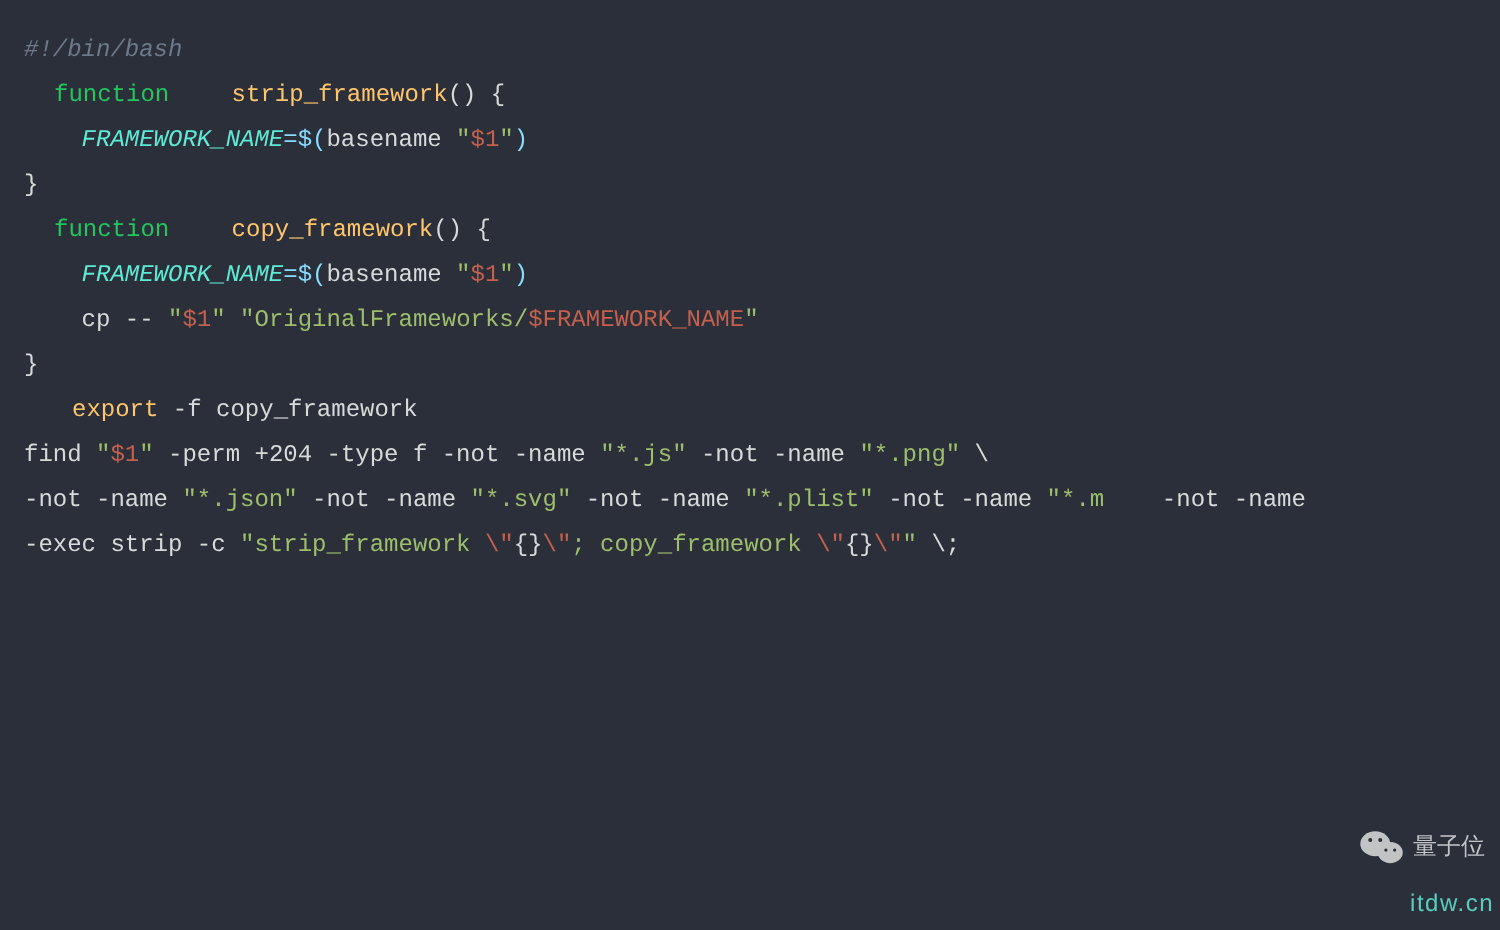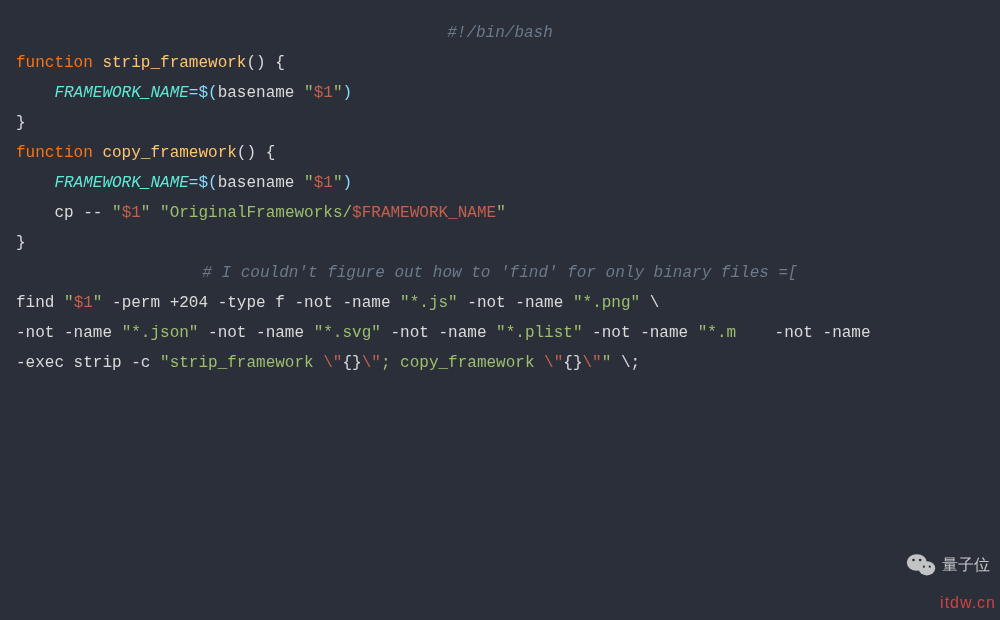--- a/index.html
+++ b/index.html
@@ -9,23 +9,23 @@
       font-size: 16px;
       line-height: 30px;
       color: #d8dad9;
       padding: 18px 16px;
       width: 1000px;
       height: 620px;
       overflow: hidden;
       position: relative;
     }
     .line { white-space: pre; }
-    .comment { color: #6c7a89; font-style: italic; text-align: center; }
-    .kw { color: #f97316; }
-    .fn { color: #ffc56d; }
+    .comment { color: #6c7a89; font-style: italic; }
+    .kw { color: #22c55e; margin-left: 20px; }
+    .fn { color: #ffc56d; padding-left: 32px; }
     .var { color: #5eead4; font-style: italic; }
     .op { color: #88dcfe; }
     .str { color: #9dbe6c; }
     .interp { color: #c5604c; }
     .default { color: #d8dad9; }
 
     .watermark {
       position: absolute;
       right: 10px;
       bottom: 40px;
@@ -40,21 +40,21 @@
     .watermark-text {
       color: #e8e8e8;
       font-family: sans-serif;
       font-size: 16px;
     }
     .footer-text {
       position: absolute;
       right: 4px;
       bottom: 2px;
       font-family: sans-serif;
-      color: #ef4444;
+      color: #5eead4;
       font-size: 16px;
       letter-spacing: 1px;
       opacity: 0.85;
     }
   </style>
 </head>
 <body>
 
 <div>
   <div class="line comment">#!/bin/bash</div>
@@ -70,23 +70,23 @@
 
   <div class="line"><span class="kw">function</span><span class="fn"> copy_framework</span><span class="default">() {</span></div>
 
   <div class="line"><span>    </span><span class="var">FRAMEWORK_NAME</span><span class="op">=</span><span class="op">$(</span><span class="default">basename </span><span class="str">"</span><span class="interp">$1</span><span class="str">"</span><span class="op">)</span></div>
 
   <div class="line"><span>    </span><span class="default">cp </span><span class="default">-- </span><span class="str">"</span><span class="interp">$1</span><span class="str">"</span><span class="default"> </span><span class="str">"OriginalFrameworks/</span><span class="interp">$FRAMEWORK_NAME</span><span class="str">"</span></div>
 
   <div class="line default">}</div>
   <div class="line"></div>
 
+  <div class="line"><span class="fn">export</span><span class="default"> -f copy_framework</span></div>
 
   <div class="line"></div>
-  <div class="line comment"># I couldn't figure out how to 'find' for only binary files =[</div>
 
   <div class="line"><span class="default">find </span><span class="str">"</span><span class="interp">$1</span><span class="str">"</span><span class="default"> -perm +204 -type f -not -name </span><span class="str">"*.js"</span><span class="default"> -not -name </span><span class="str">"*.png"</span><span class="default"> \</span></div>
 
   <div class="line"><span class="default">-not -name </span><span class="str">"*.json"</span><span class="default"> -not -name </span><span class="str">"*.svg"</span><span class="default"> -not -name </span><span class="str">"*.plist"</span><span class="default"> -not -name </span><span class="str">"*.m</span><span class="default">   </span><span class="default"> -not -name</span></div>
 
   <div class="line"><span class="default">-exec strip -c </span><span class="str">"strip_framework </span><span class="interp">\"</span><span class="default">{}</span><span class="interp">\"</span><span class="str">; copy_framework </span><span class="interp">\"</span><span class="default">{}</span><span class="interp">\"</span><span class="str">"</span><span class="default"> \;</span></div>
 </div>
 
 <div class="watermark">
   <svg class="watermark-icon" width="30" height="26" viewBox="0 0 36 30">

